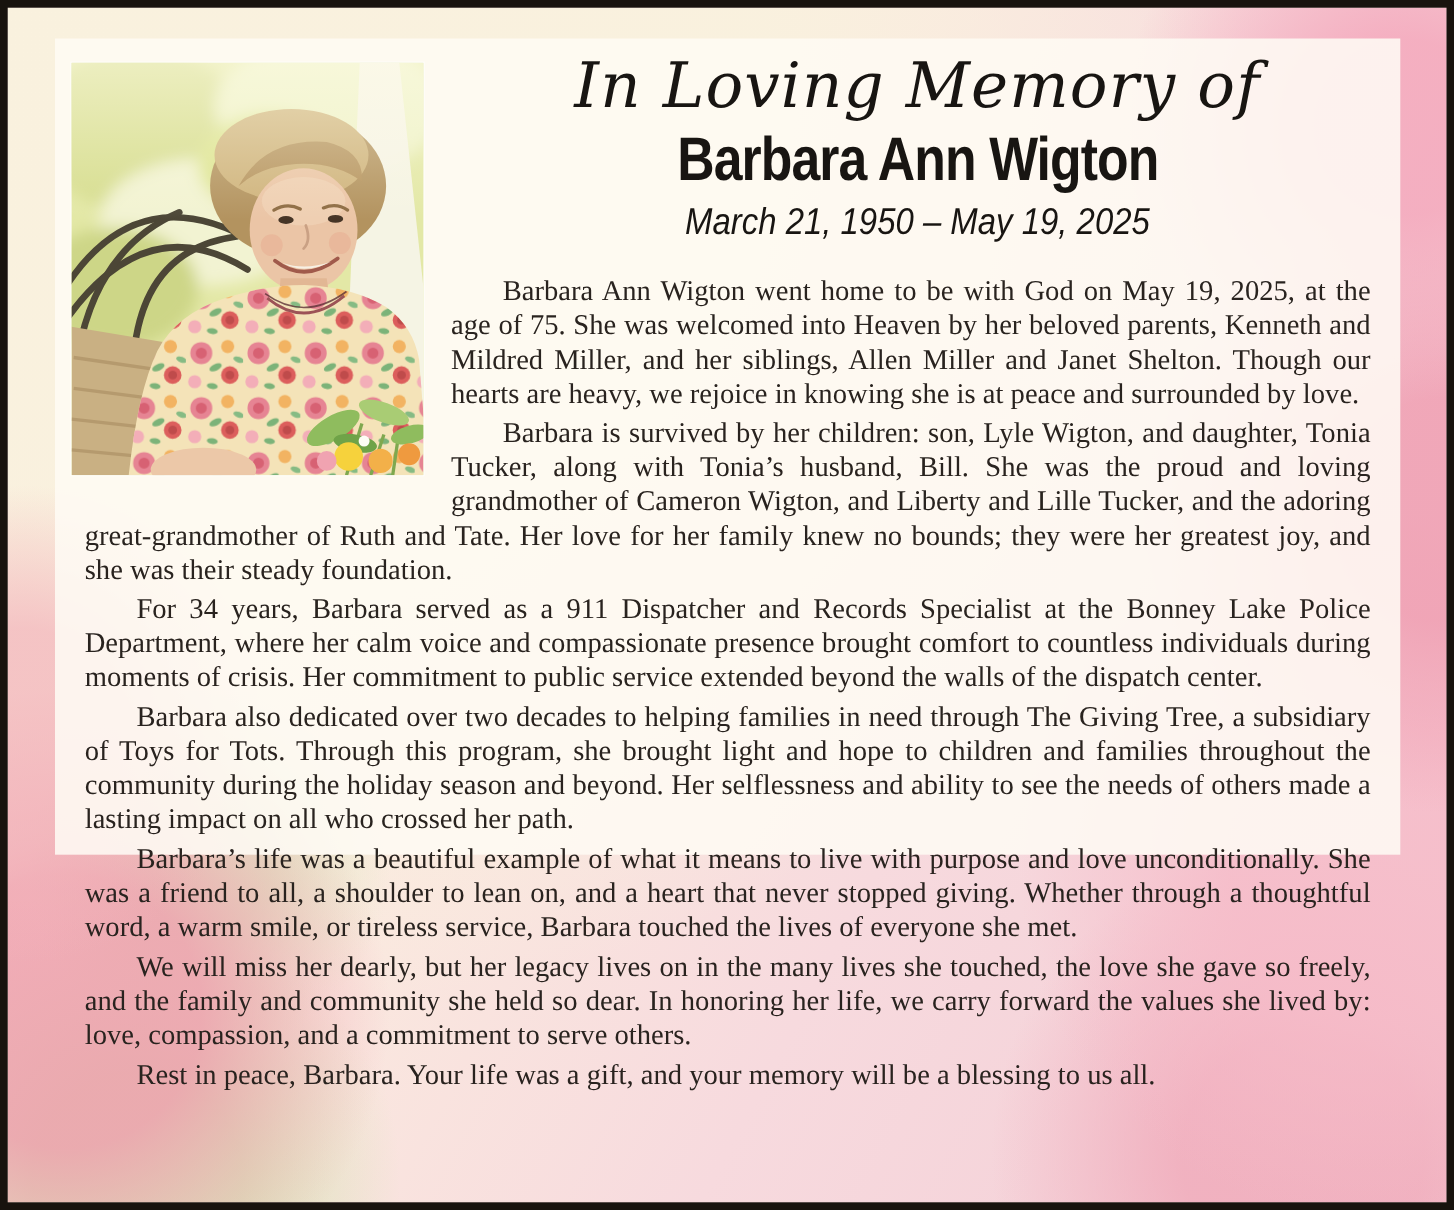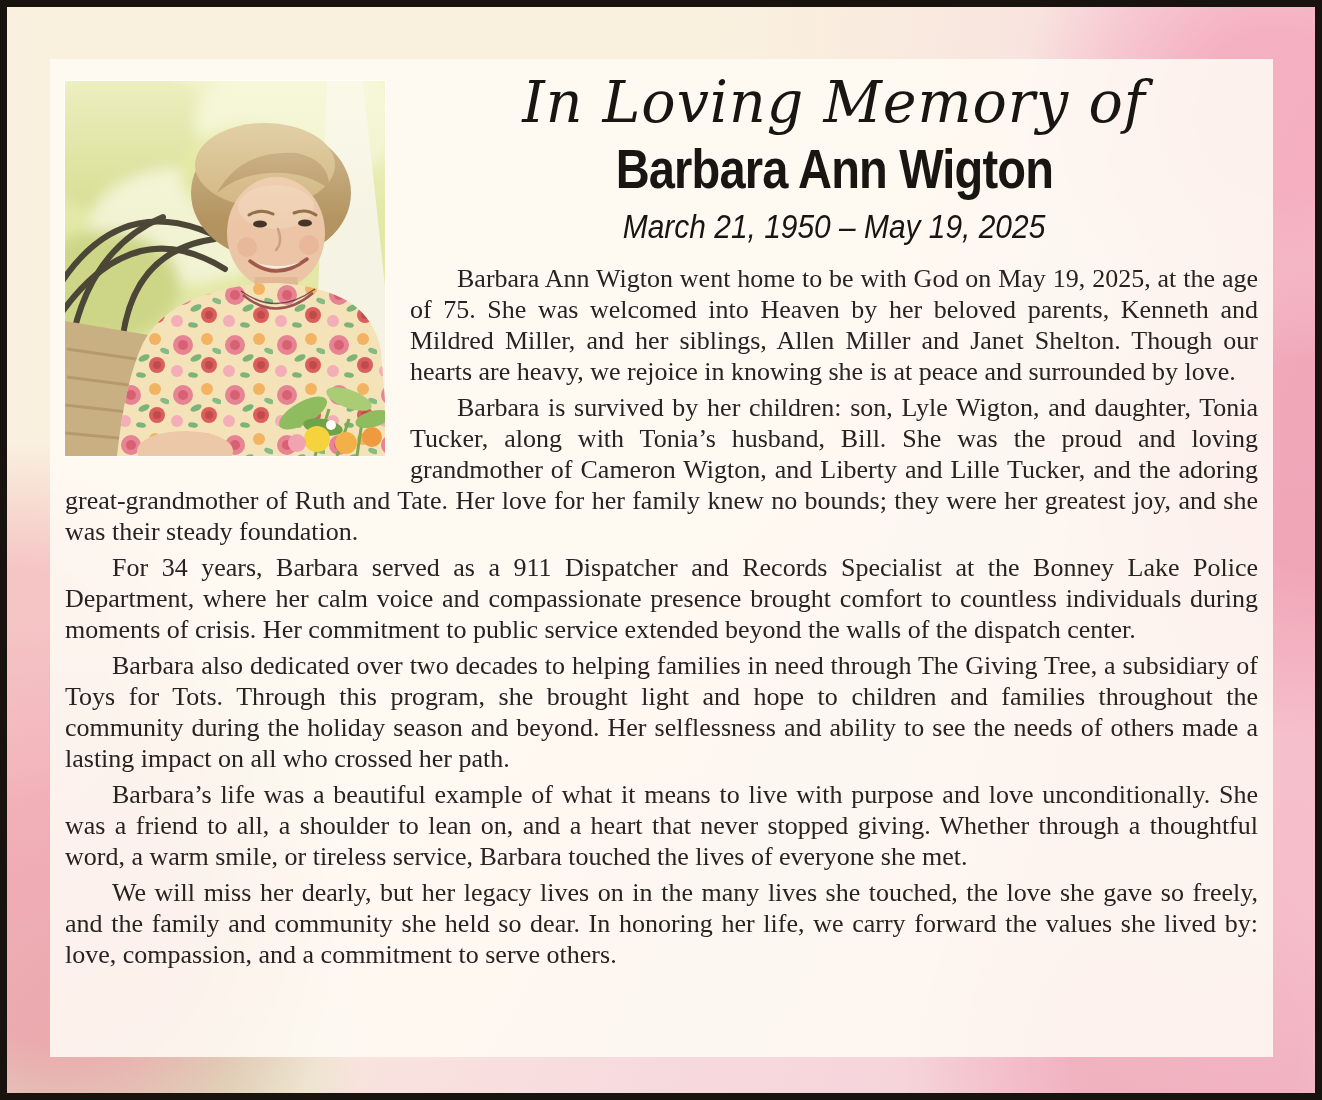--- a/index.html
+++ b/index.html
@@ -18,21 +18,21 @@
       radial-gradient(circle at 95% 72%, rgba(246,188,201,.85) 0 9%, rgba(246,188,201,0) 22%),
       radial-gradient(circle at 90% 96%, rgba(240,170,186,.8) 0 7%, rgba(240,170,186,0) 18%),
       radial-gradient(circle at 1% 60%, rgba(243,181,188,.75) 0 6%, rgba(243,181,188,0) 15%),
       radial-gradient(circle at 4% 84%, rgba(238,156,172,.8) 0 8%, rgba(238,156,172,0) 19%),
       radial-gradient(circle at 14% 72%, rgba(222,230,192,.85) 0 4%, rgba(222,230,192,0) 12%),
       radial-gradient(circle at 9% 98%, rgba(214,226,180,.85) 0 6%, rgba(214,226,180,0) 15%),
       radial-gradient(ellipse at 22% 8%, rgba(249,241,222,.95) 0 28%, rgba(249,241,222,0) 58%),
       linear-gradient(118deg, #faf2df 0%, #fbecdf 34%, #f7dade 64%, #f3ccd5 100%);
   }
   .panel{
-    position:absolute;left:43px;top:52px;width:1223px;height:998px;
+    position:absolute;left:43px;top:28px;width:1223px;height:742px;
     box-sizing:border-box;padding:12px 15px;
     background:rgba(254,250,244,.88);
   }
   .photo-figure{
     float:left;width:320px;height:375px;margin:10px 25px 14px 0;
     outline:1px solid rgba(255,255,255,.7);
     background:#e7ebb0;
   }
   .photo-figure svg{display:block;width:320px;height:375px;}
   .hdr{text-align:center;color:#181512;}
@@ -40,25 +40,25 @@
     font-family:"DejaVu Serif", serif;font-style:italic;font-weight:500;
     font-size:57px;line-height:1.05;margin:2px 0 0;letter-spacing:1px;
   }
   .name{
     font-family:"Liberation Sans", sans-serif;font-weight:700;
     font-size:56px;line-height:1.0;margin:8px 0 0;padding-left:36px;
   }
   .name .squeeze{display:inline-block;transform:scaleX(.84);transform-origin:50% 50%;letter-spacing:-1px;}
   .dates{
     font-family:"Liberation Sans", sans-serif;font-style:italic;
-    font-size:34px;line-height:1.05;margin:12px 0 18px;font-weight:400;padding-left:36px;
+    font-size:34px;line-height:1.05;margin:12px 0 28px;font-weight:400;padding-left:36px;
   }
   .dates .squeeze{display:inline-block;transform:scaleX(.88);transform-origin:50% 50%;letter-spacing:0;}
   .obit p{
-    font-size:26px;line-height:31px;margin:0 0 5px;
+    font-size:26px;line-height:31px;margin:0 12px 5px;
     text-align:justify;text-indent:47px;color:#29231f;
   }
 </style>
 </head>
 <body>
 
 <div class="page">
   <div class="panel">
 
     <figure class="photo-figure" style="margin-left:0;margin-top:10px;">
@@ -159,16 +159,17 @@
       <div class="dates"><span class="squeeze">March 21, 1950 – May 19, 2025</span></div>
     </div>
 
     <div class="obit">
       <p>Barbara Ann Wigton went home to be with God on May 19, 2025, at the age of 75. She was welcomed into Heaven by her beloved parents, Kenneth and Mildred Miller, and her siblings, Allen Miller and Janet Shelton. Though our hearts are heavy, we rejoice in knowing she is at peace and surrounded by love.</p>
       <p>Barbara is survived by her children: son, Lyle Wigton, and daughter, Tonia Tucker, along with Tonia’s husband, Bill. She was the proud and loving grandmother of Cameron Wigton, and Liberty and Lille Tucker, and the adoring great-grandmother of Ruth and Tate. Her love for her family knew no bounds; they were her greatest joy, and she was their steady foundation.</p>
       <p>For 34 years, Barbara served as a 911 Dispatcher and Records Specialist at the Bonney Lake Police Department, where her calm voice and compassionate presence brought comfort to countless individuals during moments of crisis. Her commitment to public service extended beyond the walls of the dispatch center.</p>
       <p>Barbara also dedicated over two decades to helping families in need through The Giving Tree, a subsidiary of Toys for Tots. Through this program, she brought light and hope to children and families throughout the community during the holiday season and beyond. Her selflessness and ability to see the needs of others made a lasting impact on all who crossed her path.</p>
       <p>Barbara’s life was a beautiful example of what it means to live with purpose and love unconditionally. She was a friend to all, a shoulder to lean on, and a heart that never stopped giving. Whether through a thoughtful word, a warm smile, or tireless service, Barbara touched the lives of everyone she met.</p>
       <p>We will miss her dearly, but her legacy lives on in the many lives she touched, the love she gave so freely, and the family and community she held so dear. In honoring her life, we carry forward the values she lived by: love, compassion, and a commitment to serve others.</p>
+      <p>Rest in peace, Barbara. Your life was a gift, and your memory will be a blessing to us all.</p>
     </div>
 
   </div>
 </div>
 
 </body></html>

